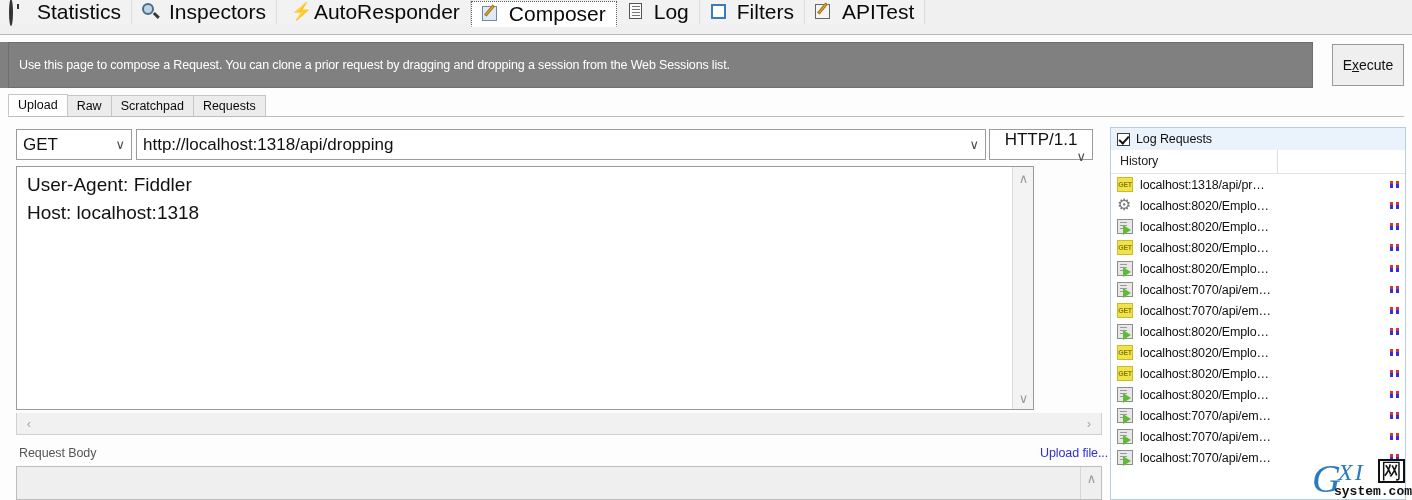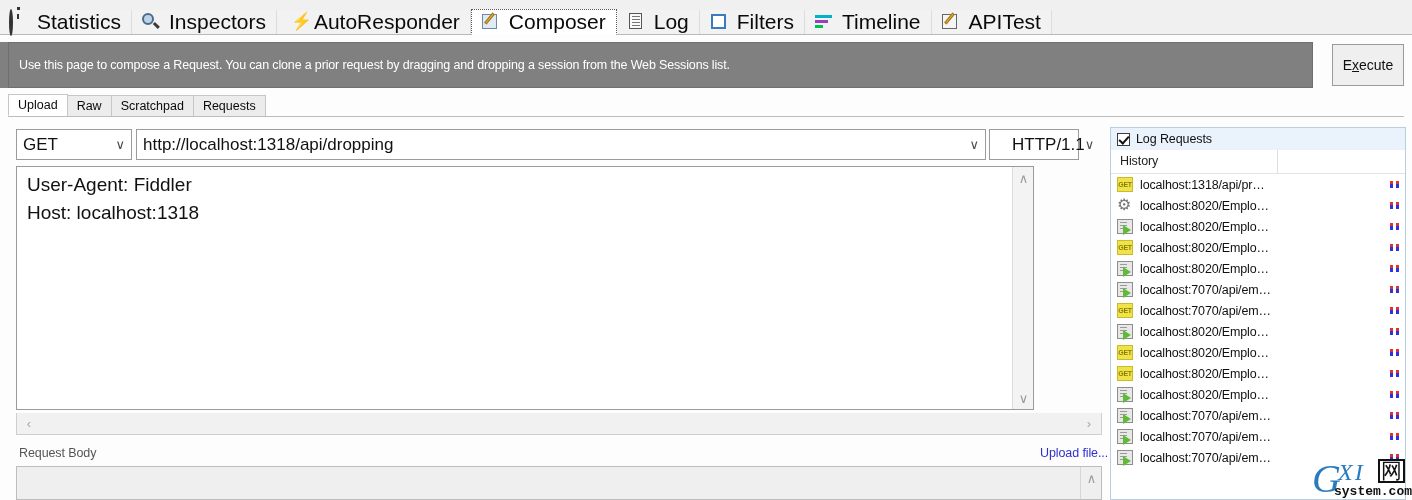--- a/index.html
+++ b/index.html
@@ -10,21 +10,21 @@
     font-family: "Liberation Sans", sans-serif;
     overflow: hidden;
   }
   #app { position: relative; width: 1412px; height: 500px; background: #fdfdfd; }
 
   
   .tabstrip {
     position: absolute; left: 0; top: 0; width: 1412px; height: 35px;
     background: #f0f0f0;
     border-bottom: 1px solid #b9b9b9;
-    display: flex; align-items: flex-end;
+    display: flex; align-items: flex-start;
   }
   .tab {
     display: flex; align-items: center; gap: 6px;
     padding: 0 10px 0 9px;
     background: #f2f2f2;
     border-right: 1px solid #dcdcdc;
     font-size: 21px; color: #0a0a0a;
     white-space: nowrap;
     cursor: default;
   }
@@ -83,24 +83,24 @@
   .method-select .chev { margin-left: auto; }
   .url-field {
     position: absolute; left: 120px; top: 0; width: 850px; height: 31px;
     background: #ffffff; border: 1px solid #9b9b9b;
     display: flex; align-items: center; padding: 0 6px;
     font-size: 17px; color: #111;
   }
   .url-field .chev { margin-left: auto; }
   .url-text { overflow: hidden; white-space: nowrap; }
   .ver-select {
-    position: absolute; left: 973px; top: 0; width: 90px; height: 31px;
+    position: absolute; left: 973px; top: 0; width: 104px; height: 31px;
     background: #ffffff; border: 1px solid #9b9b9b;
-    display: flex; align-items: center; padding: 0 22px;
-    font-size: 17px; color: #111; cursor: pointer;
+    display: flex; align-items: center; padding: 0 6px;
+    font-size: 17px; color: #111; cursor: pointer; flex-direction: column;
   }
   .ver-select .chev { margin-left: auto; }
 
   .chev { color: #4a4a4a; font-size: 13px; line-height: 1; }
 
   .headers-box {
     position: absolute; left: 16px; top: 166px; width: 1018px; height: 244px;
     background: #ffffff; border: 1px solid #9b9b9b;
   }
   .headers-text {
@@ -349,30 +349,20 @@
       <span>Log</span>
     </div>
 
     <div class="tab">
       <span class="ticon">
           <span class="i-square"></span>
         </span>
       <span>Filters</span>
     </div>
 
-    <div class="tab">
-      <span class="ticon">
-        <span class="i-bars">
-            <i></i>
-            <i></i>
-            <i></i>
-          </span>
-      </span>
-      <span>Timeline</span>
-    </div>
 
     <div class="tab">
       <span class="ticon">
         <span class="i-padw"></span>
           <span class="i-pencil"></span>
       </span>
       <span>APITest</span>
     </div>
   </div>
 

